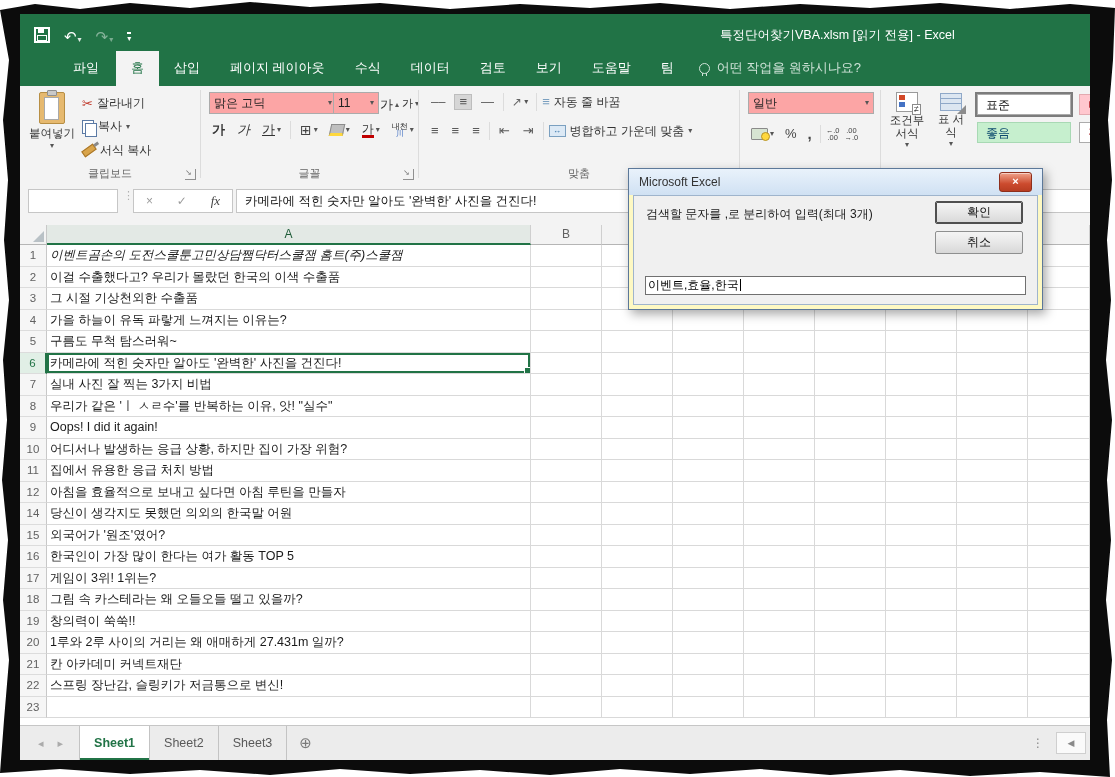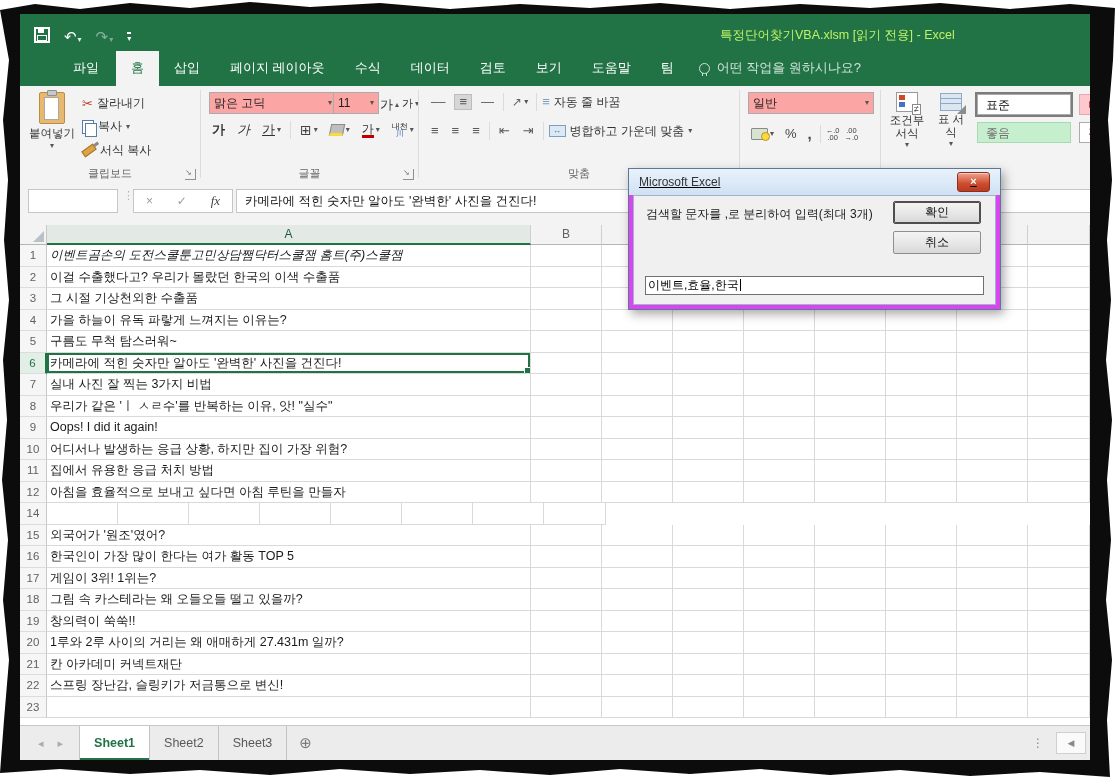--- a/index.html
+++ b/index.html
@@ -16,21 +16,21 @@
   
   .titlebar{position:absolute;left:0;top:0;width:100%;height:38px;background:#217346;}
   .qat{position:absolute;left:14px;top:13px;display:flex;align-items:center;gap:14px;color:#fff;}
   .floppy{width:12px;height:12px;border:2px solid #fff;position:relative;display:inline-block;}
   .floppy:before{content:"";position:absolute;left:2px;top:0;width:6px;height:4px;background:#fff;}
   .floppy:after{content:"";position:absolute;left:1px;bottom:0;width:8px;height:4px;border:1px solid #fff;}
   .undo,.redo{font-size:15px;line-height:12px;}
   .redo{opacity:.45;}
   .mini-caret{font-size:8px;opacity:.85;margin-left:1px;}
   .qat-more{display:inline-block;border-top:2px solid #fff;font-size:8px;line-height:7px;padding-top:1px;}
-  .win-title{position:absolute;left:700px;top:13px;font-size:12.5px;color:#bef264;white-space:nowrap;}
+  .win-title{position:absolute;left:700px;top:13px;font-size:12.5px;color:#ffffff;white-space:nowrap;}
 
   
   .tabrow{position:absolute;left:0;top:38px;width:100%;height:34px;background:#217346;display:flex;align-items:flex-end;padding-left:36px;}
   .rtab{color:#fff;font-size:13px;padding:8px 15px 9px;white-space:nowrap;}
   .rtab.file{padding:8px 17px 9px;}
   .rtab.active{background:#f3f3f3;color:#217346;}
   .tellme{display:flex;align-items:center;gap:7px;color:#cfe3d8;font-size:13px;padding:8px 10px 9px;}
   .bulb{width:9px;height:9px;border:1.5px solid #cfe3d8;border-radius:50%;position:relative;display:inline-block;}
   .bulb:after{content:"";position:absolute;left:2px;top:9px;width:3px;height:3px;border-left:1.5px solid #cfe3d8;border-right:1.5px solid #cfe3d8;}
 
@@ -81,21 +81,21 @@
   .cf-ic{width:20px;height:18px;background:#fff;border:1px solid #9a9a9a;position:relative;}
   .cf-ic:before{content:"";position:absolute;left:2px;top:2px;width:6px;height:5px;background:#d24726;box-shadow:0 7px 0 #4472c4;}
   .cf-ic:after{content:"≠";position:absolute;right:-4px;bottom:-4px;background:#fff;border:1px solid #8a8a8a;font-size:9px;line-height:9px;padding:0 1px;color:#444;}
   .tbl-ic{width:20px;height:16px;background:#dce6f1;border:1px solid #8fa8c8;position:relative;}
   .tbl-ic:before{content:"";position:absolute;left:0;top:4px;width:100%;height:1px;background:#8fa8c8;box-shadow:0 5px 0 #8fa8c8;}
   .tbl-ic:after{content:"";position:absolute;right:-5px;bottom:-4px;width:0;height:0;border-left:9px solid transparent;border-bottom:9px solid #8c8c8c;}
   .cellstyles{position:absolute;left:94px;top:6px;width:115px;height:58px;overflow:hidden;}
   .cstyle{position:absolute;width:94px;height:21px;font-size:12px;line-height:21px;padding-left:8px;box-sizing:border-box;background:#fff;border:1px solid #ababab;white-space:nowrap;}
   .cstyle.normal{box-shadow:0 0 0 2px #7c7c7c;color:#000;}
   .cstyle.bad{background:#ffc7ce;color:#9c0006;border-color:#e2aab0;}
-  .cstyle.good{background:#c6efce;color:#737373;border-color:#a8d9b4;}
+  .cstyle.good{background:#c6efce;color:#0c4a6e;border-color:#a8d9b4;}
   .cstyle.warn{color:#9c0006;}
 
   
   .fbar{position:absolute;left:0;top:171px;width:100%;height:40px;background:#f3f3f3;}
   .namebox{position:absolute;left:8px;top:4px;width:88px;height:22px;background:#fff;border:1px solid #c6c6c6;}
   .fdots{position:absolute;left:103px;top:8px;color:#b0b0b0;font-size:11px;letter-spacing:0;line-height:5px;}
   .fbtns{position:absolute;left:113px;top:4px;width:98px;height:22px;background:#fff;border:1px solid #c6c6c6;display:flex;align-items:center;justify-content:space-around;}
   .fx{font-family:"Liberation Serif","DejaVu Serif",serif;font-style:italic;font-size:13px;color:#444;}
   .fcancel,.fenter{color:#9b9b9b;font-size:12px;}
   .ffield{position:absolute;left:216px;top:4px;right:0;height:22px;background:#fff;border:1px solid #c6c6c6;border-right:none;font-size:12.5px;color:#111;line-height:22px;padding-left:8px;white-space:nowrap;overflow:hidden;}
@@ -119,21 +119,21 @@
   .sheetbar{position:absolute;left:0;bottom:0;width:100%;height:34px;background:#ececec;border-top:1px solid #c6c6c6;display:flex;align-items:stretch;font-size:12.5px;color:#595959;}
   .navarrows{display:flex;align-items:center;gap:14px;padding:0 16px 0 18px;color:#ababab;font-size:11px;}
   .stab{display:flex;align-items:center;padding:0 14px;border-right:1px solid #c3c3c3;}
   .stab.active{background:#fff;color:#217346;font-weight:bold;border-right:1px solid #c3c3c3;border-left:1px solid #c3c3c3;box-shadow:inset 0 -2px 0 #217346;}
   .addsheet{display:flex;align-items:center;padding:0 12px;color:#7a7a7a;font-size:15px;}
   .sb-right{margin-left:auto;display:flex;align-items:center;gap:12px;padding-right:4px;}
   .splitdots{color:#8a8a8a;font-size:12px;line-height:5px;}
   .hscroll{width:28px;height:20px;background:#fafafa;border:1px solid #cfcfcf;display:flex;align-items:center;justify-content:center;color:#8a8a8a;font-size:9px;}
 
   
-  .dlg{position:absolute;left:608px;top:154px;width:373px;height:142px;z-index:50;background:#d946ef;border:1px solid #5c7899;box-shadow:3px 4px 10px rgba(0,0,0,.35);box-sizing:border-box;text-decoration:underline;}
+  .dlg{position:absolute;left:608px;top:154px;width:415px;height:142px;z-index:50;background:#fef9c3;border:1px solid #5c7899;box-shadow:3px 4px 10px rgba(0,0,0,.35);box-sizing:border-box;}
   .dlg-title{height:26px;background:linear-gradient(#e9f2fb,#d0e1f3);display:flex;align-items:center;padding:0 10px;font-size:12px;color:#333;}
   .dlg-close{margin-left:auto;width:31px;height:18px;background:linear-gradient(#f0a38c,#cc4b2e 60%,#b83d22);border:1px solid #8e2f1c;border-radius:3px;color:#fff;font-size:11px;font-weight:bold;text-align:center;line-height:16px;box-shadow:inset 0 1px 0 rgba(255,255,255,.5);}
   .dlg-body{position:absolute;left:4px;right:4px;top:26px;bottom:4px;background:#f0f0f0;border:1px solid #9fb4cc;box-sizing:border-box;}
   .dlg-prompt{position:absolute;left:12px;top:10px;font-size:12px;color:#1a1a1a;}
   .dlg-btn{position:absolute;right:14px;width:88px;height:23px;background:linear-gradient(#f4f4f4,#e9e9e9 45%,#d8d8d8);border:1px solid #8e8f8f;border-radius:2px;font-size:12px;color:#111;text-align:center;line-height:21px;box-sizing:border-box;}
   .dlg-btn.ok{top:5px;border:1px solid #4f4f4f;outline:1px solid #4f4f4f;outline-offset:-2px;}
   .dlg-btn.cancel{top:35px;}
   .dlg-input{position:absolute;left:11px;right:11px;top:80px;height:19px;background:#fff;border:1px solid #707070;font-size:12px;color:#000;line-height:17px;padding:0 2px;box-sizing:border-box;white-space:nowrap;overflow:hidden;}
   .caret-bar{display:inline-block;width:1px;height:12px;background:#000;vertical-align:-2px;margin-left:1px;}
 </style>
@@ -518,20 +518,21 @@
           <div class="gcell" style="width: 71px;"></div>
           <div class="gcell" style="width: 71px;"></div>
           <div class="gcell" style="width: 71px;"></div>
           <div class="gcell" style="width: 71px;"></div>
           <div class="gcell" style="width: 71px;"></div>
           <div class="gcell" style="width: 71px;"></div>
           <div class="gcell" style="width: 62px;"></div>
         </div>
         <div class="grow">
           <div class="rownum">14</div>
+          <div class="gcell" style="width: 484px;">당신이 생각지도 못했던 의외의 한국말 어원</div>
           <div class="gcell" style="width: 71px;"></div>
           <div class="gcell" style="width: 71px;"></div>
           <div class="gcell" style="width: 71px;"></div>
           <div class="gcell" style="width: 71px;"></div>
           <div class="gcell" style="width: 71px;"></div>
           <div class="gcell" style="width: 71px;"></div>
           <div class="gcell" style="width: 71px;"></div>
           <div class="gcell" style="width: 62px;"></div>
         </div>
         <div class="grow">

